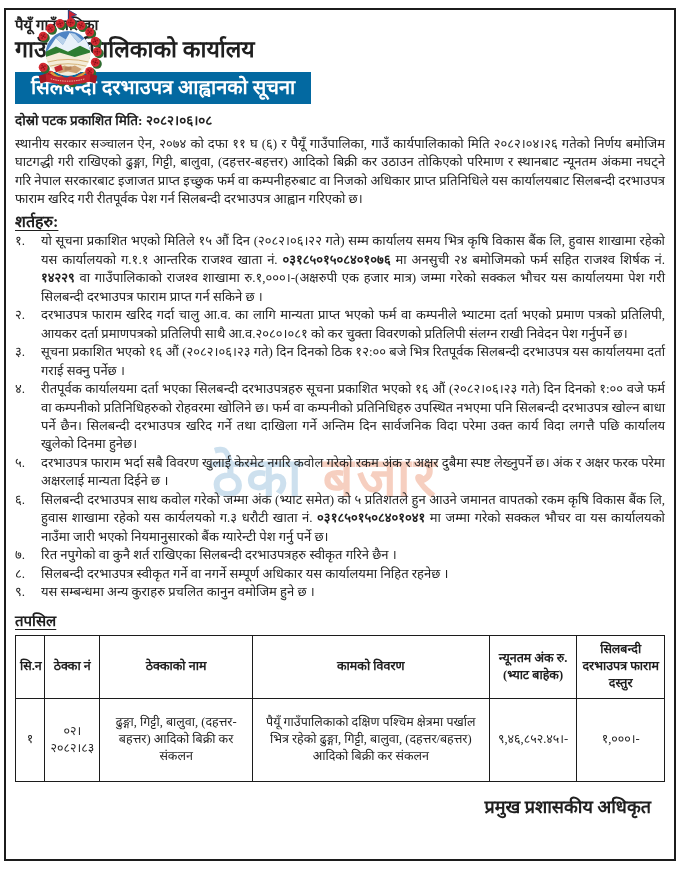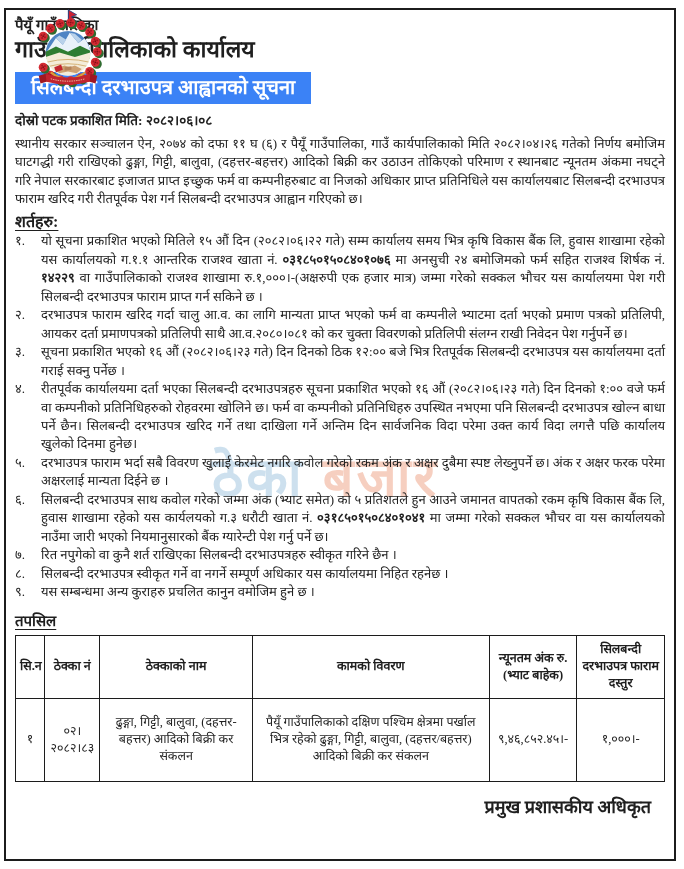--- a/index.html
+++ b/index.html
@@ -190,21 +190,21 @@
         <g>
           <path d="M16,80 L26,77 L28,86 L18,89 Z" fill="#a01722"></path>
           <path d="M84,80 L74,77 L72,86 L82,89 Z" fill="#a01722"></path>
           <path d="M24,78 Q50,86 76,78 L75,87 Q50,94 25,87 Z" fill="#c2242e"></path>
           <path d="M30,83.5 Q50,89 70,83.5" stroke="#f3e2c0" stroke-width="1" stroke-dasharray="1.6 1.1" fill="none"></path>
         </g>
       </svg>
 
       <div class="muni">पैयूँ गाउँपालिका</div>
       <div class="office">गाउँ कार्यपालिकाको कार्यालय</div>
-      <div><span class="banner" id="banner" style="background: #3b82f6; color: rgb(255, 255, 255);">सिलबन्दी दरभाउपत्र आह्वानको सूचना</span></div>
+      <div><span class="banner" id="banner" style="background: #0369a1; color: rgb(255, 255, 255);">सिलबन्दी दरभाउपत्र आह्वानको सूचना</span></div>
       <div class="pubdate">दोस्रो पटक प्रकाशित मिति: २०८२।०६।०८</div>
     </div>
 
     <p class="intro">स्थानीय सरकार सञ्चालन ऐन, २०७४ को दफा ११ घ (६) र पैयूँ गाउँपालिका, गाउँ कार्यपालिकाको मिति २०८२।०४।२६ गतेको निर्णय बमोजिम घाटगद्धी गरी राखिएको ढुङ्गा, गिट्टी, बालुवा, (दहत्तर-बहत्तर) आदिको बिक्री कर उठाउन तोकिएको परिमाण र स्थानबाट न्यूनतम अंकमा नघट्ने गरि नेपाल सरकारबाट इजाजत प्राप्त इच्छुक फर्म वा कम्पनीहरुबाट वा निजको अधिकार प्राप्त प्रतिनिधिले यस कार्यालयबाट सिलबन्दी दरभाउपत्र फाराम खरिद गरी रीतपूर्वक पेश गर्न सिलबन्दी दरभाउपत्र आह्वान गरिएको छ।</p>
 
     <div class="cond-head">शर्तहरु:</div>
 
     <div id="conditions">
         <div class="cond-item">
           <span class="cond-num">१.</span>

